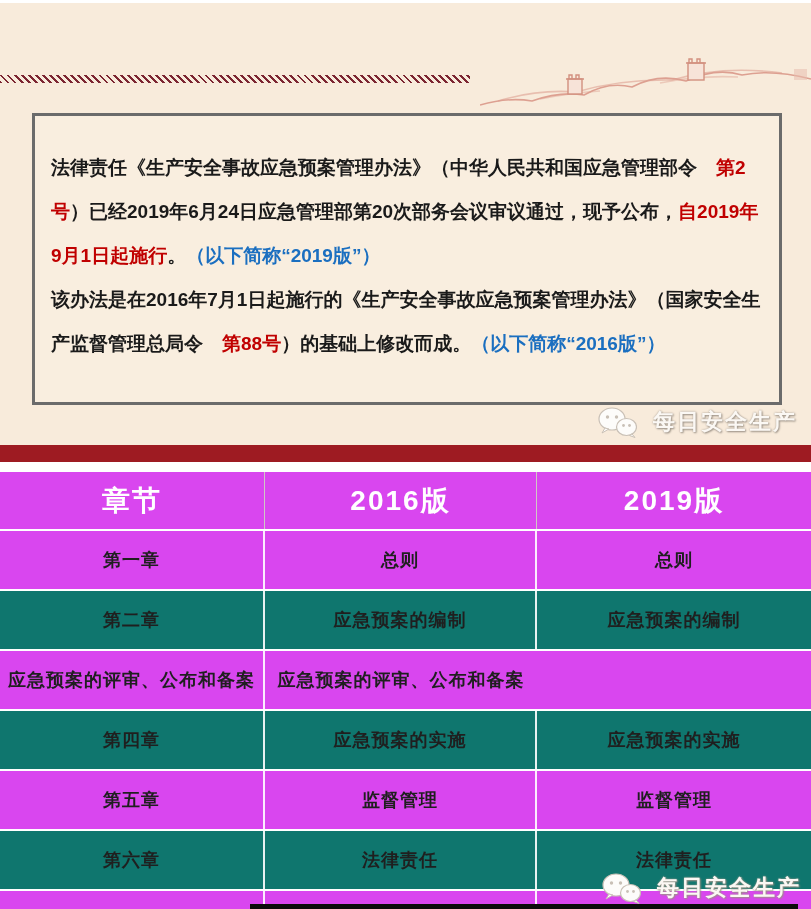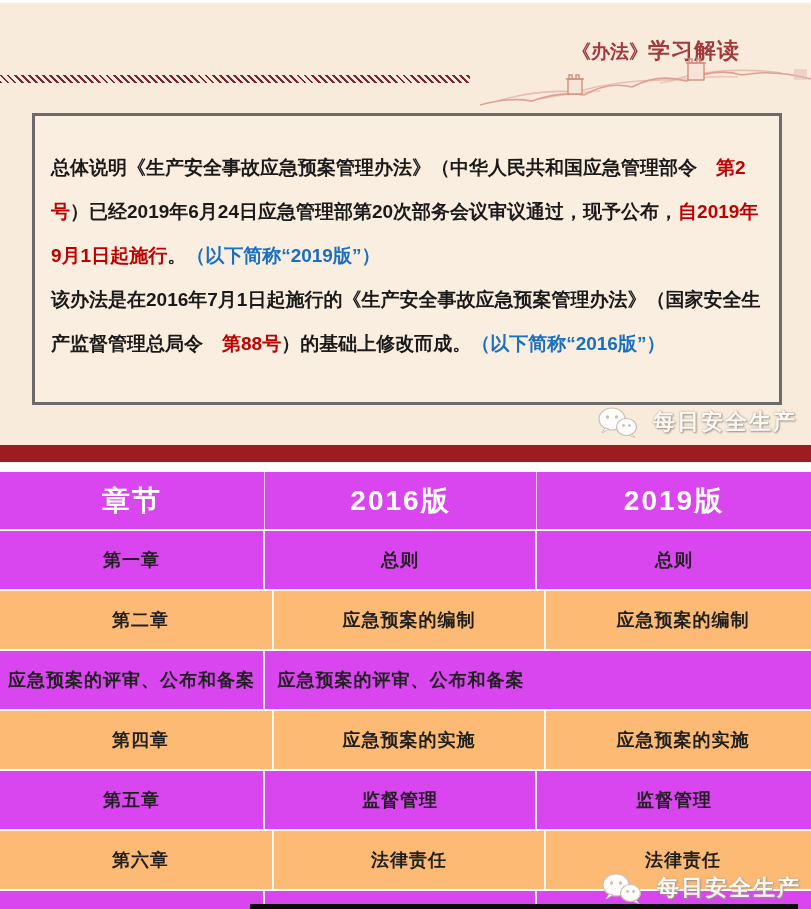--- a/index.html
+++ b/index.html
@@ -71,49 +71,46 @@
     display:flex;align-items:center;justify-content:center;
     text-align:center;
   }
   .t-body-row{height:58px;border-top:2px solid #ffffff;}
   .t-body-row .cell{
     font-size:18px;font-weight:600;color:#1F1F1F;letter-spacing:1px;
     border-right:2px solid rgba(255,255,255,.9);
   }
   .t-body-row .cell:last-child{border-right:none;}
   .row-dark{background:#d946ef;}
-  .row-light{background:#fdba74;padding-left:9px;}
+  .row-light{background:#0f766e;}
 </style>
 </head>
 <body>
 
 <div class="page">
   <div class="top-white"></div>
 
-  <div class="subtitle">
-    <span class="book">《办法》</span><span class="rest">学习解读</span>
-  </div>
   <div class="hatch"></div>
   <svg class="greatwall" width="331" height="52" viewBox="0 0 331 52">
     <g fill="none" stroke="#DDA091" stroke-width="1.6">
       <path d="M0 50 Q28 42 52 46 Q80 36 104 40 Q128 26 152 32 Q178 18 206 26 Q236 12 262 20 Q292 14 331 24"></path>
       <path d="M18 46 Q58 34 96 37 Q140 24 192 25 Q242 10 302 18" opacity="0.6"></path>
       <path d="M60 44 Q90 38 120 36 M180 28 Q220 20 258 22" opacity="0.45"></path>
     </g>
     <g stroke="#D2907F" stroke-width="1.4" fill="#F7E3D8">
       <rect x="88" y="24" width="14" height="15"></rect>
       <path d="M86 24 h18 M89 24 v-4 h3 v4 M96 24 v-4 h3 v4" fill="none"></path>
       <rect x="208" y="8" width="16" height="17"></rect>
       <path d="M206 8 h20 M209 8 v-4 h3 v4 M217 8 v-4 h3 v4" fill="none"></path>
     </g>
     <rect x="314" y="14" width="13" height="11" fill="#E8BDAE" opacity="0.55" stroke="none"></rect>
   </svg>
 
   <div class="intro-box">
-    <p><span>总体说明《生产安全事故应急预案管理办法》（中华人民共和国应急管理部令　</span><span class="t-red">第2号</span><span>）已经2019年6月24日应急管理部第20次部务会议审议通过，现予公布，</span><span class="t-red">自2019年9月1日起施行</span><span>。</span><span class="t-blue">（以下简称“2019版”）</span></p>
+    <p><span>法律责任《生产安全事故应急预案管理办法》（中华人民共和国应急管理部令　</span><span class="t-red">第2号</span><span>）已经2019年6月24日应急管理部第20次部务会议审议通过，现予公布，</span><span class="t-red">自2019年9月1日起施行</span><span>。</span><span class="t-blue">（以下简称“2019版”）</span></p>
     <p><span>该办法是在2016年7月1日起施行的《生产安全事故应急预案管理办法》（国家安全生产监督管理总局令　</span><span class="t-red">第88号</span><span>）的基础上修改而成。</span><span class="t-blue">（以下简称“2016版”）</span></p>
   </div>
 
   <div class="watermark wm1">
     <svg width="40" height="32" viewBox="0 0 40 32">
       <ellipse cx="15" cy="13" rx="13" ry="11" fill="#FDFCFA" stroke="#C9C0B6" stroke-width="1.2"></ellipse>
       <path d="M8 22 L5 27 L12 23 Z" fill="#FDFCFA" stroke="#C9C0B6" stroke-width="1"></path>
       <circle cx="10.5" cy="11" r="1.7" fill="#C9C0B6"></circle>
       <circle cx="19.5" cy="11" r="1.7" fill="#C9C0B6"></circle>
       <ellipse cx="29.5" cy="21" rx="10" ry="8.5" fill="#FDFCFA" stroke="#C9C0B6" stroke-width="1.2"></ellipse>

